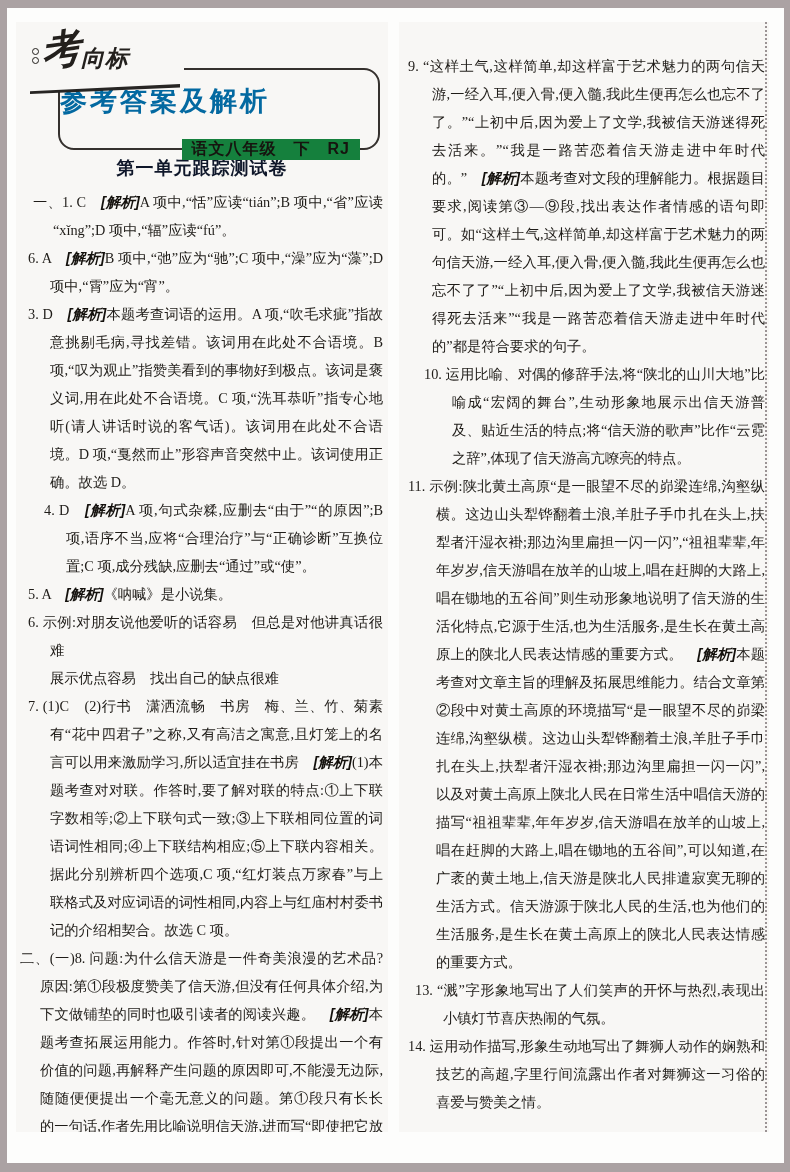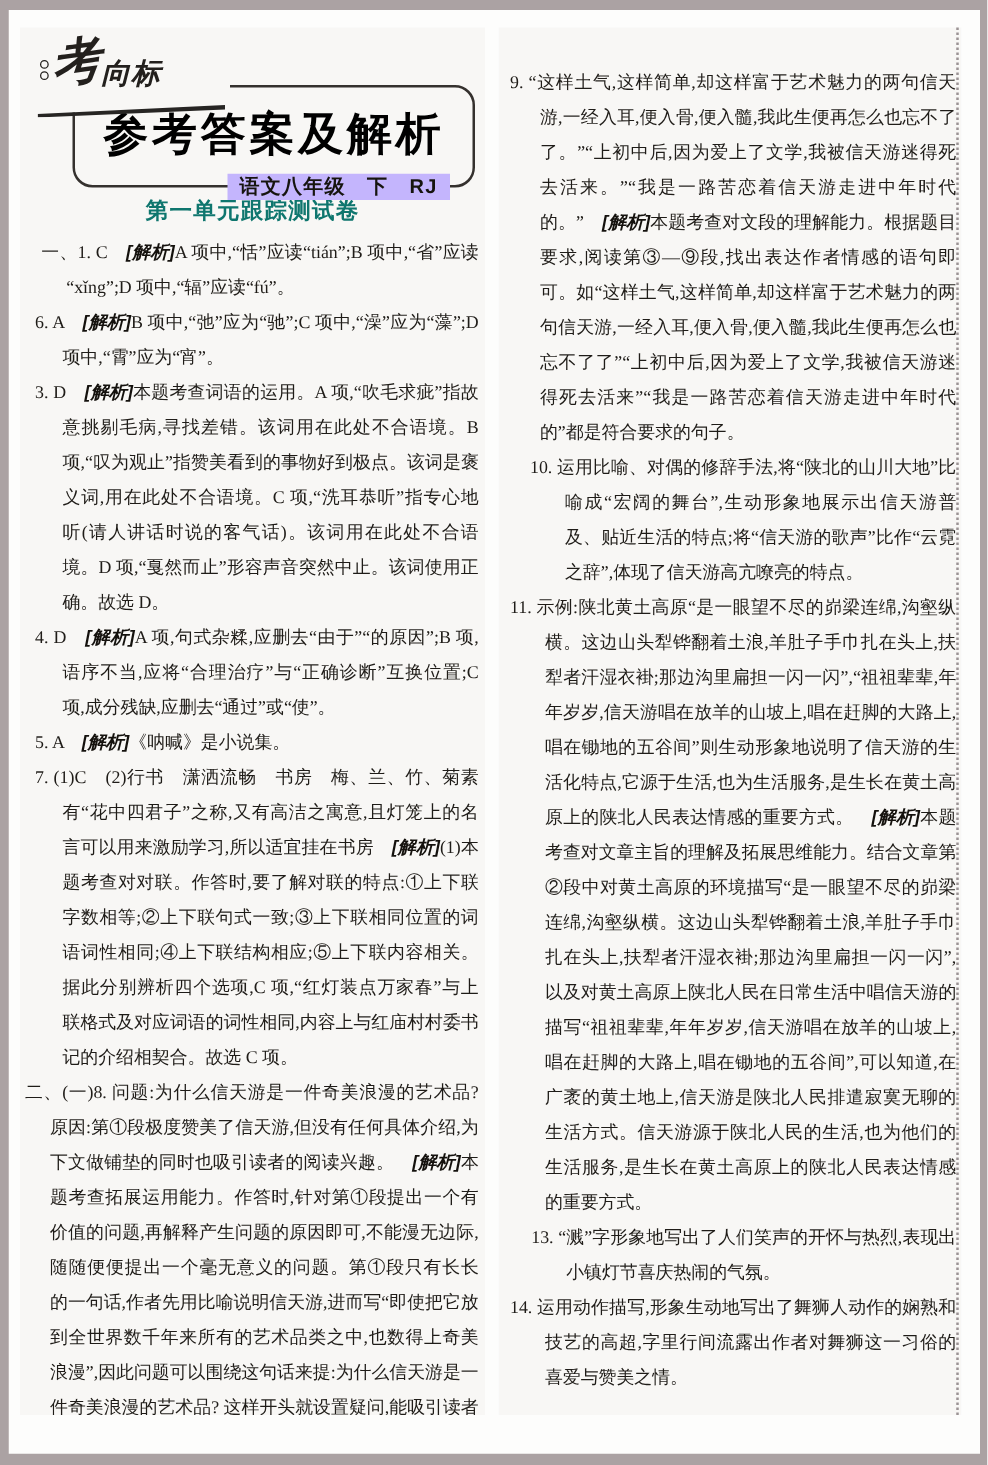--- a/index.html
+++ b/index.html
@@ -13,39 +13,39 @@
   .col{position:absolute;top:14px;height:1110px;background:#f8f7f5;overflow:hidden;}
   .col-left{left:9px;width:372px;}
   .col-right{left:392px;width:370px;}
   .perforation{position:absolute;left:758px;top:14px;height:1110px;width:0;
     border-left:2px dotted #9b9394;}
 
   
   .header{position:relative;height:166px;}
   .title-box{position:absolute;left:42px;top:46px;width:318px;height:78px;
     border:2px solid #35312e;border-radius:16px;z-index:1;}
-  .main-title{text-align:center;margin-top:13px;
+  .main-title{text-align:left;margin-top:13px;
     font-family:"Liberation Sans","DejaVu Sans",sans-serif;font-weight:700;
-    font-size:36px;letter-spacing:3px;color:#000000;}
-  .subtitle{position:absolute;right:18px;bottom:-12px;background:#c4b5fd;
+    font-size:27px;letter-spacing:3px;color:#0369a1;}
+  .subtitle{position:absolute;right:18px;bottom:-12px;background:#15803d;
     padding:0 10px;font-family:"Liberation Sans","DejaVu Sans",sans-serif;
     font-weight:700;font-size:16px;letter-spacing:1px;color:#16140f;}
   .brand{position:absolute;left:12px;top:8px;width:156px;height:60px;
     background:#f8f7f5;z-index:3;display:flex;align-items:flex-start;}
   .brand .dots{display:flex;flex-direction:column;gap:2px;margin:18px 2px 0 4px;}
   .brand .dots i{width:5px;height:5px;border:1.5px solid #23201d;border-radius:50%;display:block;}
   .brand .kao{font-weight:700;font-style:italic;font-size:40px;line-height:1;
     transform:rotate(-8deg);color:#23201d;}
   .brand .rest{font-family:"Liberation Sans","DejaVu Sans",sans-serif;font-weight:700;
     font-style:italic;font-size:23px;margin-top:13px;letter-spacing:1px;color:#23201d;}
   .stroke{position:absolute;left:2px;top:54px;width:150px;height:10px;background:#272523;
     clip-path:polygon(0 72%,100% 0,100% 36%,0 100%);}
   .section-title{position:absolute;left:0;right:0;top:134px;text-align:center;
     font-family:"Liberation Sans","DejaVu Sans",sans-serif;font-weight:700;
-    font-size:18px;letter-spacing:1px;color:#0f766e;}
+    font-size:18px;letter-spacing:1px;color:#0f172a;}
 
   
   .answers{font-size:14.3px;line-height:28px;text-align:justify;color:#1f1c18;}
   .col-left .answers{padding:0 5px 0 4px;}
   .col-right .answers{padding:30px 4px 0 9px;}
   .ans{margin:0;white-space:pre-wrap;}
   .jiexi{font-family:"Liberation Sans","DejaVu Sans",sans-serif;font-weight:700;color:#14110d;font-style:italic;}
 </style>
 </head>
 <body>
@@ -67,32 +67,34 @@
           <span class="kao">考</span>
           <span class="rest">向标</span>
           <div class="stroke"></div>
         </div>
         <div class="section-title">第一单元跟踪测试卷</div>
       </div>
       <div class="answers">
           <p class="ans" style="margin-left: 13px; padding-left: 20px; text-indent: -20px;"><span class="seg">一、1. C　</span><span class="seg jiexi">[解析]</span><span class="seg">A 项中,“恬”应读“tián”;B 项中,“省”应读“xǐng”;D 项中,“辐”应读“fú”。</span></p>
           <p class="ans" style="margin-left: 8px; padding-left: 22px; text-indent: -22px;"><span class="seg">6. A　</span><span class="seg jiexi">[解析]</span><span class="seg">B 项中,“弛”应为“驰”;C 项中,“澡”应为“藻”;D 项中,“霄”应为“宵”。</span></p>
           <p class="ans" style="margin-left: 8px; padding-left: 22px; text-indent: -22px;"><span class="seg">3. D　</span><span class="seg jiexi">[解析]</span><span class="seg">本题考查词语的运用。A 项,“吹毛求疵”指故意挑剔毛病,寻找差错。该词用在此处不合语境。B 项,“叹为观止”指赞美看到的事物好到极点。该词是褒义词,用在此处不合语境。C 项,“洗耳恭听”指专心地听(请人讲话时说的客气话)。该词用在此处不合语境。D 项,“戛然而止”形容声音突然中止。该词使用正确。故选 D。</span></p>
-          <p class="ans" style="margin-left: 8px; padding-left: 22px; text-indent: -22px;"><span class="seg">4. D　</span><span class="seg jiexi">[解析]</span><span class="seg">A 项,句式杂糅,应删去“由于”“的原因”;B 项,语序不当,应将“合理治疗”与“正确诊断”互换位置;C 项,成分残缺,应删去“通过”或“使”。</span></p>
+          <p class="ans" style="margin-left: 24px; padding-left: 22px; text-indent: -22px;"><span class="seg">4. D　</span><span class="seg jiexi">[解析]</span><span class="seg">A 项,句式杂糅,应删去“由于”“的原因”;B 项,语序不当,应将“合理治疗”与“正确诊断”互换位置;C 项,成分残缺,应删去“通过”或“使”。</span></p>
           <p class="ans" style="margin-left: 8px; padding-left: 22px; text-indent: -22px;"><span class="seg">5. A　</span><span class="seg jiexi">[解析]</span><span class="seg">《呐喊》是小说集。</span></p>
+          <p class="ans" style="margin-left: 8px; padding-left: 22px; text-indent: -22px;"><span class="seg">6. 示例:对朋友说他爱听的话容易　但总是对他讲真话很难
+展示优点容易　找出自己的缺点很难</span></p>
           <p class="ans" style="margin-left: 8px; padding-left: 22px; text-indent: -22px;"><span class="seg">7. (1)C　(2)行书　潇洒流畅　书房　梅、兰、竹、菊素有“花中四君子”之称,又有高洁之寓意,且灯笼上的名言可以用来激励学习,所以适宜挂在书房　</span><span class="seg jiexi">[解析]</span><span class="seg">(1)本题考查对对联。作答时,要了解对联的特点:①上下联字数相等;②上下联句式一致;③上下联相同位置的词语词性相同;④上下联结构相应;⑤上下联内容相关。据此分别辨析四个选项,C 项,“红灯装点万家春”与上联格式及对应词语的词性相同,内容上与红庙村村委书记的介绍相契合。故选 C 项。</span></p>
           <p class="ans" style="margin-left: 0px; padding-left: 20px; text-indent: -20px;"><span class="seg">二、(一)8. 问题:为什么信天游是一件奇美浪漫的艺术品?　原因:第①段极度赞美了信天游,但没有任何具体介绍,为下文做铺垫的同时也吸引读者的阅读兴趣。　</span><span class="seg jiexi">[解析]</span><span class="seg">本题考查拓展运用能力。作答时,针对第①段提出一个有价值的问题,再解释产生问题的原因即可,不能漫无边际,随随便便提出一个毫无意义的问题。第①段只有长长的一句话,作者先用比喻说明信天游,进而写“即使把它放到全世界数千年来所有的艺术品类之中,也数得上奇美浪漫”,因此问题可以围绕这句话来提:为什么信天游是一件奇美浪漫的艺术品? 这样开头就设置疑问,能吸引读者的阅读兴趣,为下文具体描写信天游做铺垫。</span></p>
         </div>
     </div>
 
     <div class="col col-right">
       <div class="answers">
           <p class="ans" style="margin-left: 0px; padding-left: 24px; text-indent: -24px;"><span class="seg">9. “这样土气,这样简单,却这样富于艺术魅力的两句信天游,一经入耳,便入骨,便入髓,我此生便再怎么也忘不了了。”“上初中后,因为爱上了文学,我被信天游迷得死去活来。”“我是一路苦恋着信天游走进中年时代的。”　</span><span class="seg jiexi">[解析]</span><span class="seg">本题考查对文段的理解能力。根据题目要求,阅读第③—⑨段,找出表达作者情感的语句即可。如“这样土气,这样简单,却这样富于艺术魅力的两句信天游,一经入耳,便入骨,便入髓,我此生便再怎么也忘不了了”“上初中后,因为爱上了文学,我被信天游迷得死去活来”“我是一路苦恋着信天游走进中年时代的”都是符合要求的句子。</span></p>
           <p class="ans" style="margin-left: 16px; padding-left: 28px; text-indent: -28px;"><span class="seg">10. 运用比喻、对偶的修辞手法,将“陕北的山川大地”比喻成“宏阔的舞台”,生动形象地展示出信天游普及、贴近生活的特点;将“信天游的歌声”比作“云霓之辞”,体现了信天游高亢嘹亮的特点。</span></p>
           <p class="ans" style="margin-left: 0px; padding-left: 28px; text-indent: -28px;"><span class="seg">11. 示例:陕北黄土高原“是一眼望不尽的峁梁连绵,沟壑纵横。这边山头犁铧翻着土浪,羊肚子手巾扎在头上,扶犁者汗湿衣褂;那边沟里扁担一闪一闪”,“祖祖辈辈,年年岁岁,信天游唱在放羊的山坡上,唱在赶脚的大路上,唱在锄地的五谷间”则生动形象地说明了信天游的生活化特点,它源于生活,也为生活服务,是生长在黄土高原上的陕北人民表达情感的重要方式。　</span><span class="seg jiexi">[解析]</span><span class="seg">本题考查对文章主旨的理解及拓展思维能力。结合文章第②段中对黄土高原的环境描写“是一眼望不尽的峁梁连绵,沟壑纵横。这边山头犁铧翻着土浪,羊肚子手巾扎在头上,扶犁者汗湿衣褂;那边沟里扁担一闪一闪”,以及对黄土高原上陕北人民在日常生活中唱信天游的描写“祖祖辈辈,年年岁岁,信天游唱在放羊的山坡上,唱在赶脚的大路上,唱在锄地的五谷间”,可以知道,在广袤的黄土地上,信天游是陕北人民排遣寂寞无聊的生活方式。信天游源于陕北人民的生活,也为他们的生活服务,是生长在黄土高原上的陕北人民表达情感的重要方式。</span></p>
-          <p class="ans" style="margin-left: 17px; padding-left: 28px; text-indent: -28px;"><span class="seg">13. “溅”字形象地写出了人们笑声的开怀与热烈,表现出小镇灯节喜庆热闹的气氛。</span></p>
+          <p class="ans" style="margin-left: 7px; padding-left: 28px; text-indent: -28px;"><span class="seg">13. “溅”字形象地写出了人们笑声的开怀与热烈,表现出小镇灯节喜庆热闹的气氛。</span></p>
           <p class="ans" style="margin-left: 0px; padding-left: 28px; text-indent: -28px;"><span class="seg">14. 运用动作描写,形象生动地写出了舞狮人动作的娴熟和技艺的高超,字里行间流露出作者对舞狮这一习俗的喜爱与赞美之情。</span></p>
         </div>
     </div>
 
     <div class="perforation"></div>
   </div>
 </div>
 
 </body></html>

